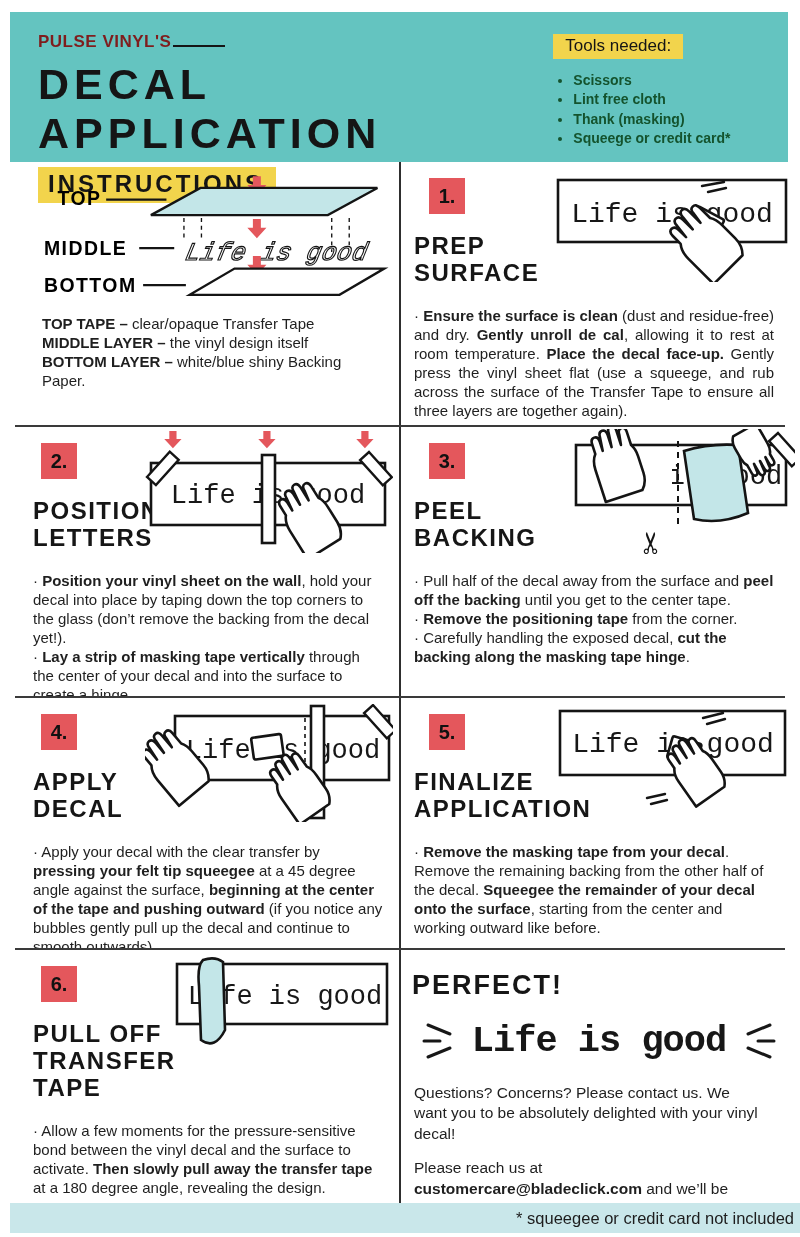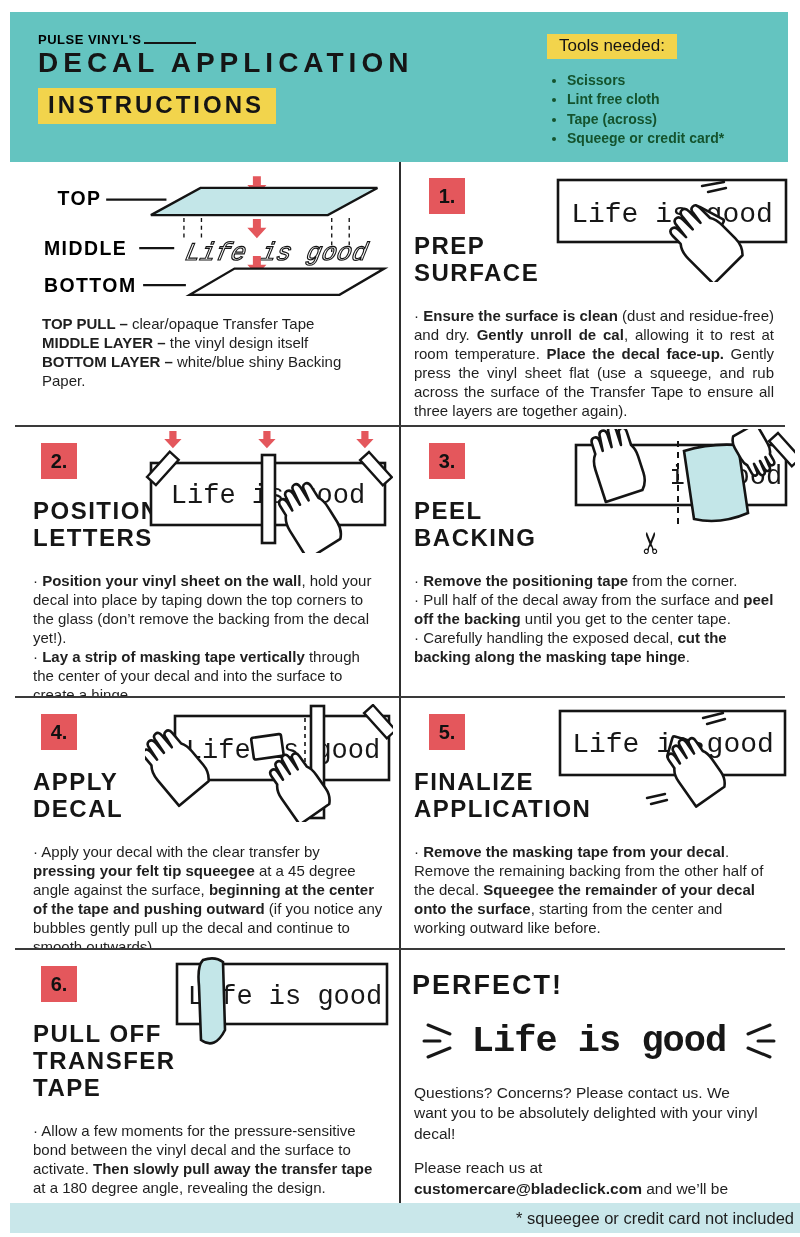--- a/index.html
+++ b/index.html
@@ -3,23 +3,23 @@
 <meta charset="utf-8">
 <style>
   html,body { margin:0; padding:0; }
   body { background:#ffffff; font-family:"Liberation Sans", sans-serif; color:#1c1c1c; }
   .page { position:relative; width:800px; height:1237px; background:#fff; overflow:hidden; }
 
   
   .banner { position:absolute; left:10px; top:12px; width:778px; height:150px;
     background:#64c4c0; box-sizing:border-box; padding:20px 26px 0 28px;
     display:flex; justify-content:space-between; }
-  .brand { font-size:13px; font-weight:700; letter-spacing:.5px; color:#000000; }
+  .brand { font-size:17px; font-weight:700; letter-spacing:.5px; color:#7f1d1d; }
   .brand-line { display:inline-block; width:52px; border-bottom:2px solid #151515; margin-left:2px; }
-  .big-title { font-size:28px; font-weight:800; letter-spacing:5px; color:#151515; }
+  .big-title { font-size:43px; font-weight:800; letter-spacing:5px; margin-top:8px; color:#151515; }
   .subtitle { display:inline-block; background:#f2d44c; color:#151515; padding:3px 12px 5px 10px;
     font-size:24px; font-weight:700; letter-spacing:3px; margin-top:9px; }
   .tools { width:215px; padding-top:2px; }
   .tools-label { display:inline-block; background:#f2d44c; padding:2px 12px 3px; font-size:17px; color:#151515; }
   .tools ul { margin:12px 0 0 20px; padding:0; font-size:14px; line-height:1.38; color:#14532d;font-weight:bold; }
 
   
   .vline { position:absolute; left:399px; top:162px; width:2px; height:1041px; background:#2e2e2e; }
   .hline { position:absolute; left:15px; width:770px; height:2px; background:#3a3a3a; }
 
@@ -83,21 +83,21 @@
     <div>
       <div class="brand"><span>PULSE VINYL'S</span><span class="brand-line"></span></div>
       <div class="big-title">DECAL APPLICATION</div>
       <div class="subtitle">INSTRUCTIONS</div>
     </div>
     <div class="tools">
       <span class="tools-label">Tools needed:</span>
       <ul>
           <li>Scissors</li>
           <li>Lint free cloth</li>
-          <li>Tape (across)</li>
+          <li>Thank (masking)</li>
           <li>Squeege or credit card*</li>
         </ul>
     </div>
   </header>
 
   <div class="vline"></div>
   <div class="hline" style="top:425px"></div>
   <div class="hline" style="top:696px"></div>
   <div class="hline" style="top:948px"></div>
 
@@ -116,21 +116,21 @@
       <use href="#arrow" transform="translate(212,44) scale(0.82)"></use>
       <text class="label" x="2" y="81" font-size="20">MIDDLE</text>
       <line x1="100" y1="74" x2="136" y2="74" stroke="#141414" stroke-width="2.4"></line>
       <text transform="translate(146,86) skewX(-12)" font-size="26" font-style="italic" fill="#ffffff" stroke="#141414" stroke-width="1.2">Life is good</text>
       <use href="#arrow" transform="translate(212,82) scale(0.82)"></use>
       <text class="label" x="2" y="119" font-size="20">BOTTOM</text>
       <line x1="104" y1="112" x2="148" y2="112" stroke="#141414" stroke-width="2.4"></line>
       <polygon points="152,122 198,95 352,95 306,122" fill="#ffffff" stroke="#141414" stroke-width="2.4"></polygon>
     </svg>
     <div class="body layers-text">
-        <p><b>TOP PULL – </b><span>clear/opaque Transfer Tape</span></p>
+        <p><b>TOP TAPE – </b><span>clear/opaque Transfer Tape</span></p>
         <p><b>MIDDLE LAYER – </b><span>the vinyl design itself</span></p>
         <p><b>BOTTOM LAYER – </b><span>white/blue shiny Backing Paper.</span></p>
       </div>
   </section>
 
   <section class="cell c-right r1">
     <div class="badge">1.</div>
     <div class="step-title">PREP
 SURFACE</div>
     <svg class="illus" style="top:12px; right:8px" width="240" height="108" viewBox="0 0 240 108">
@@ -178,22 +178,22 @@
       <text x="145" y="55" font-size="27" text-anchor="middle" fill="#171717">Life is good</text>
       <rect x="40" y="20" width="92" height="52" fill="#ffffff"></rect>
       <use href="#tape" transform="translate(238,4) rotate(48)"></use>
       <use href="#hand" transform="translate(38,8) rotate(-18) scale(0.8)"></use>
       <line x1="138" y1="12" x2="138" y2="98" stroke="#141414" stroke-width="2" stroke-dasharray="6,5"></line>
       <path d="M144,22 Q170,14 198,16 L208,84 Q180,96 154,90 Z" fill="#c3e6e8" stroke="#141414" stroke-width="2.6"></path>
       <use href="#hand" transform="translate(244,34) rotate(150) scale(0.55)"></use>
       <text transform="translate(124,126) rotate(-90)" font-size="40" fill="#141414">✂</text>
     </svg>
     <div class="body">
+        <p><span>· Pull half of the decal away from the surface and </span><b>peel off the backing</b><span> until you get to the center tape.</span></p>
         <p><span>· </span><b>Remove the positioning tape</b><span> from the corner.</span></p>
-        <p><span>· Pull half of the decal away from the surface and </span><b>peel off the backing</b><span> until you get to the center tape.</span></p>
         <p><span>· Carefully handling the exposed decal, </span><b>cut the backing along the masking tape hinge</b><span>.</span></p>
       </div>
   </section>
 
   <section class="cell c-left r2 r3" style="top:698px;height:250px">
     <div class="badge">4.</div>
     <div class="step-title">APPLY
 DECAL</div>
     <svg class="illus" style="top:6px; right:6px" width="248" height="118" viewBox="0 0 248 118">
       <rect x="30" y="12" width="214" height="64" fill="#fff" stroke="#141414" stroke-width="2.6"></rect>

